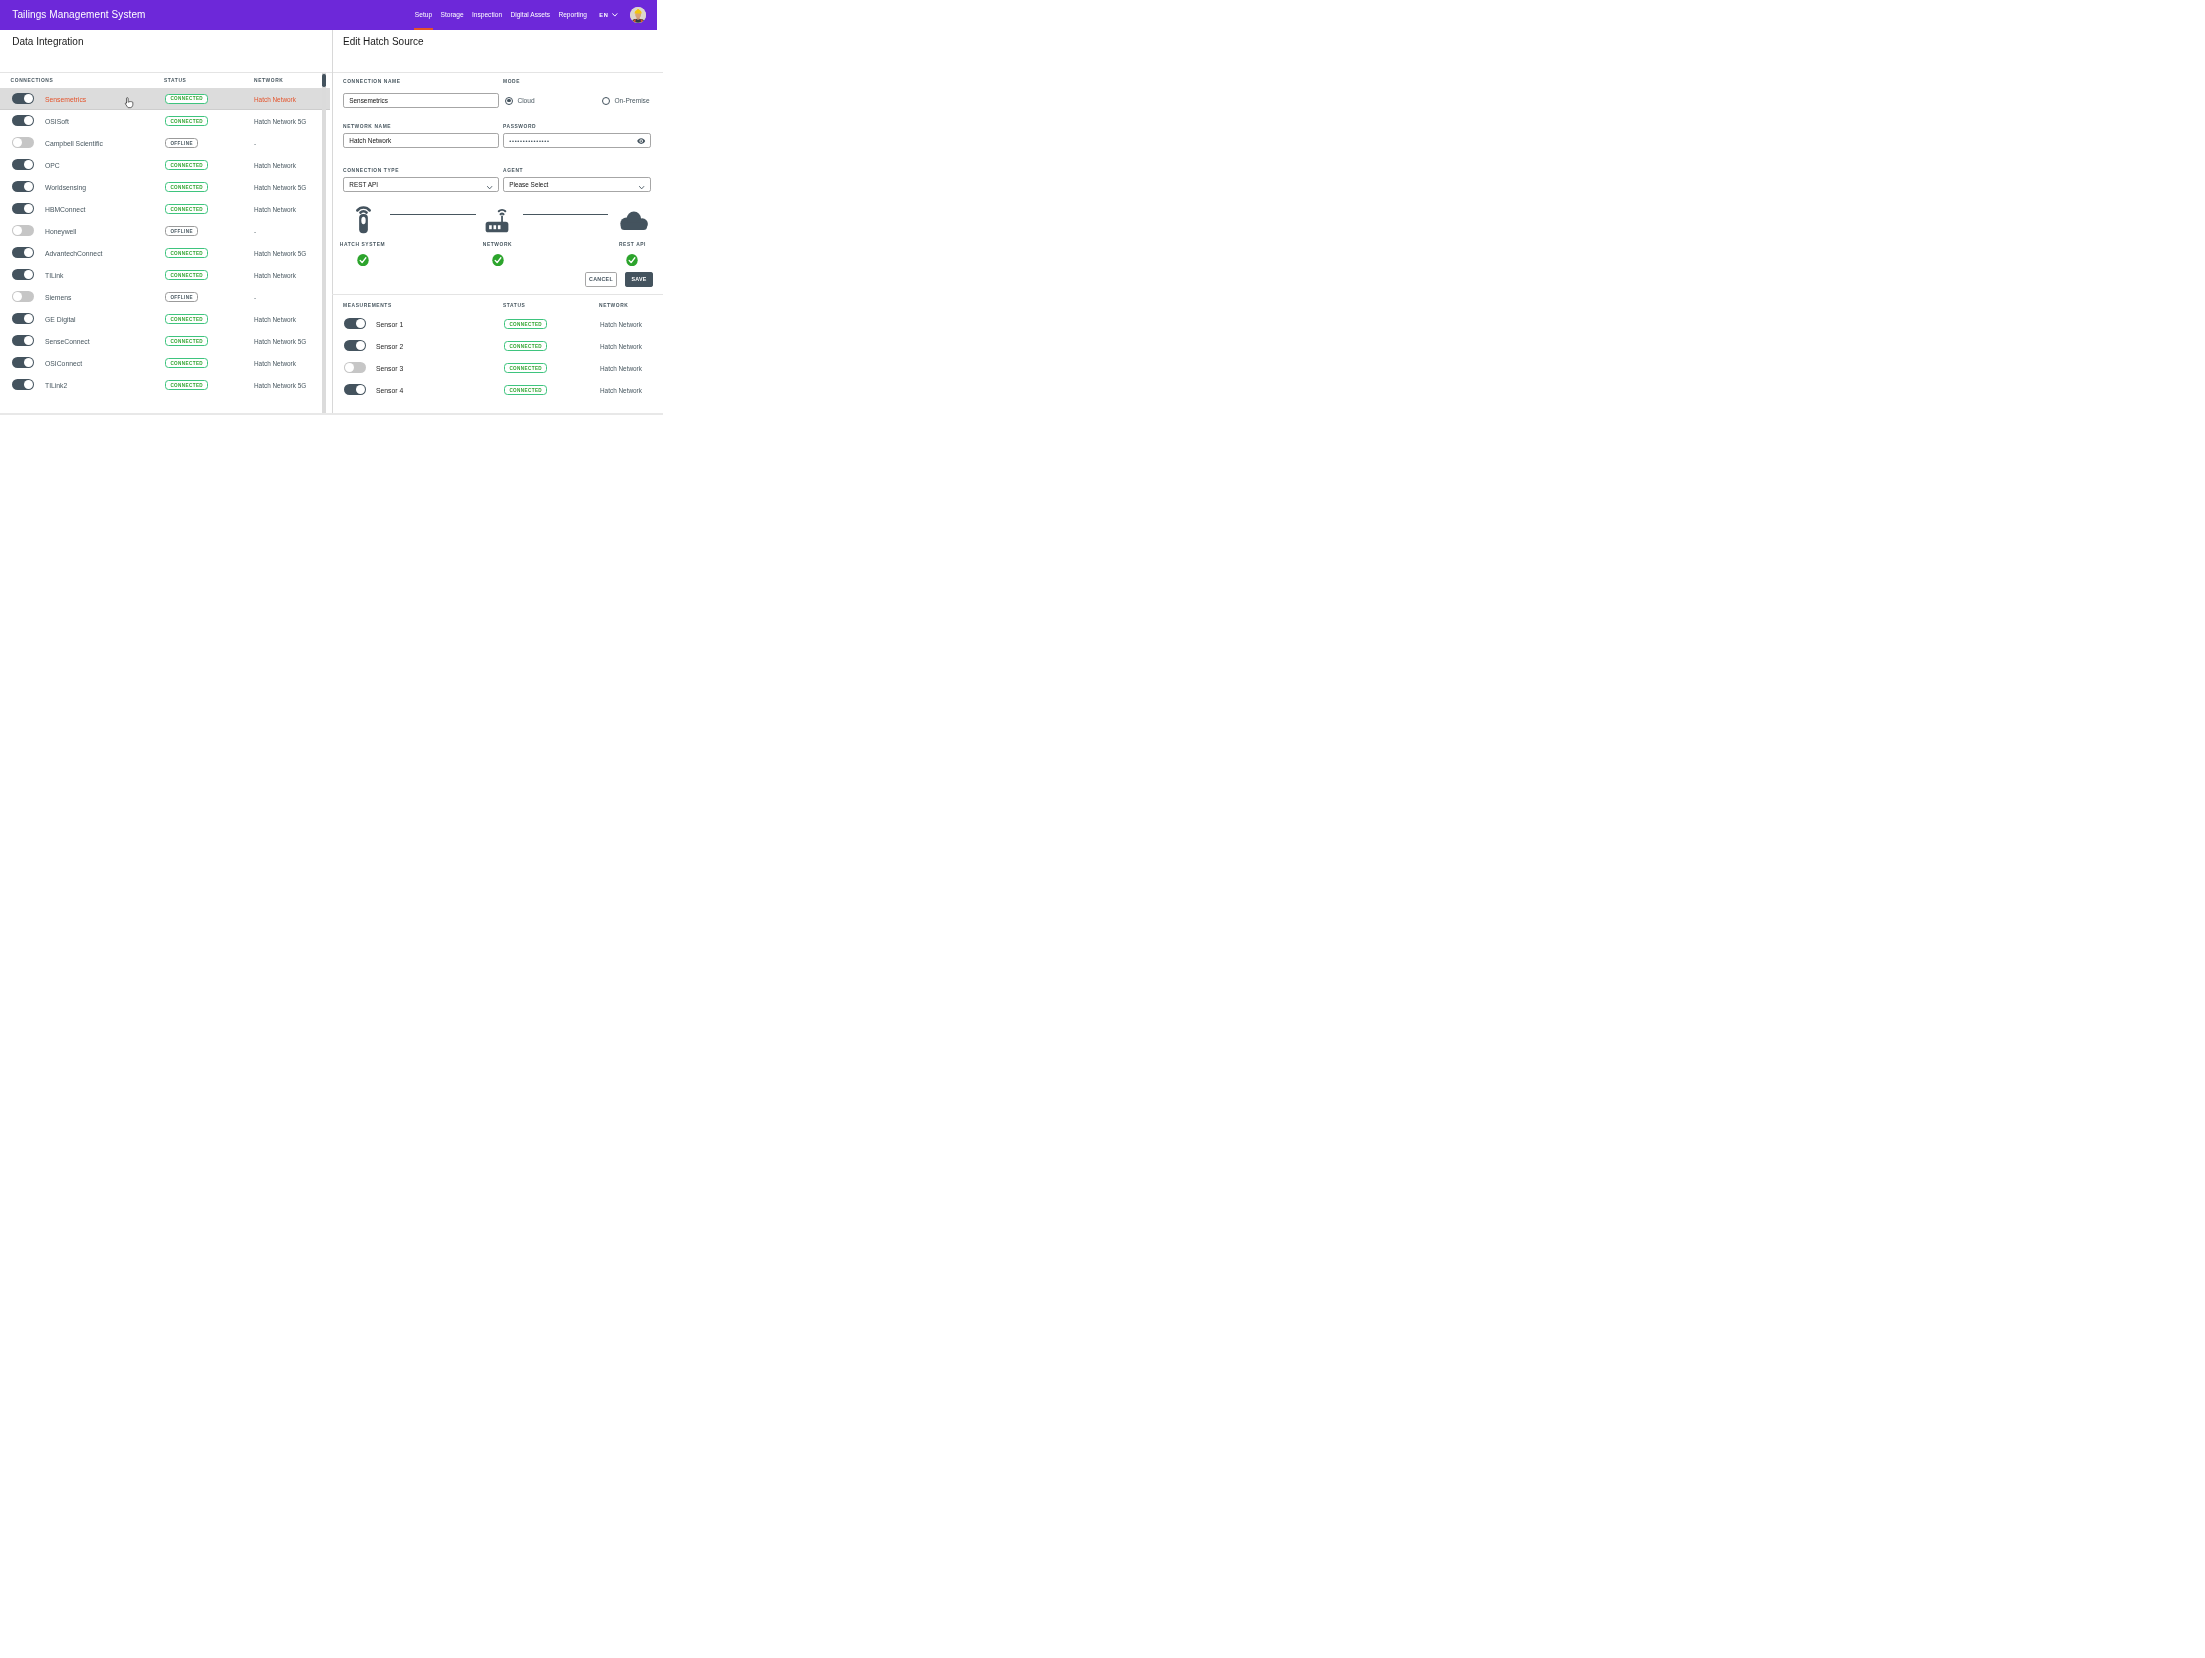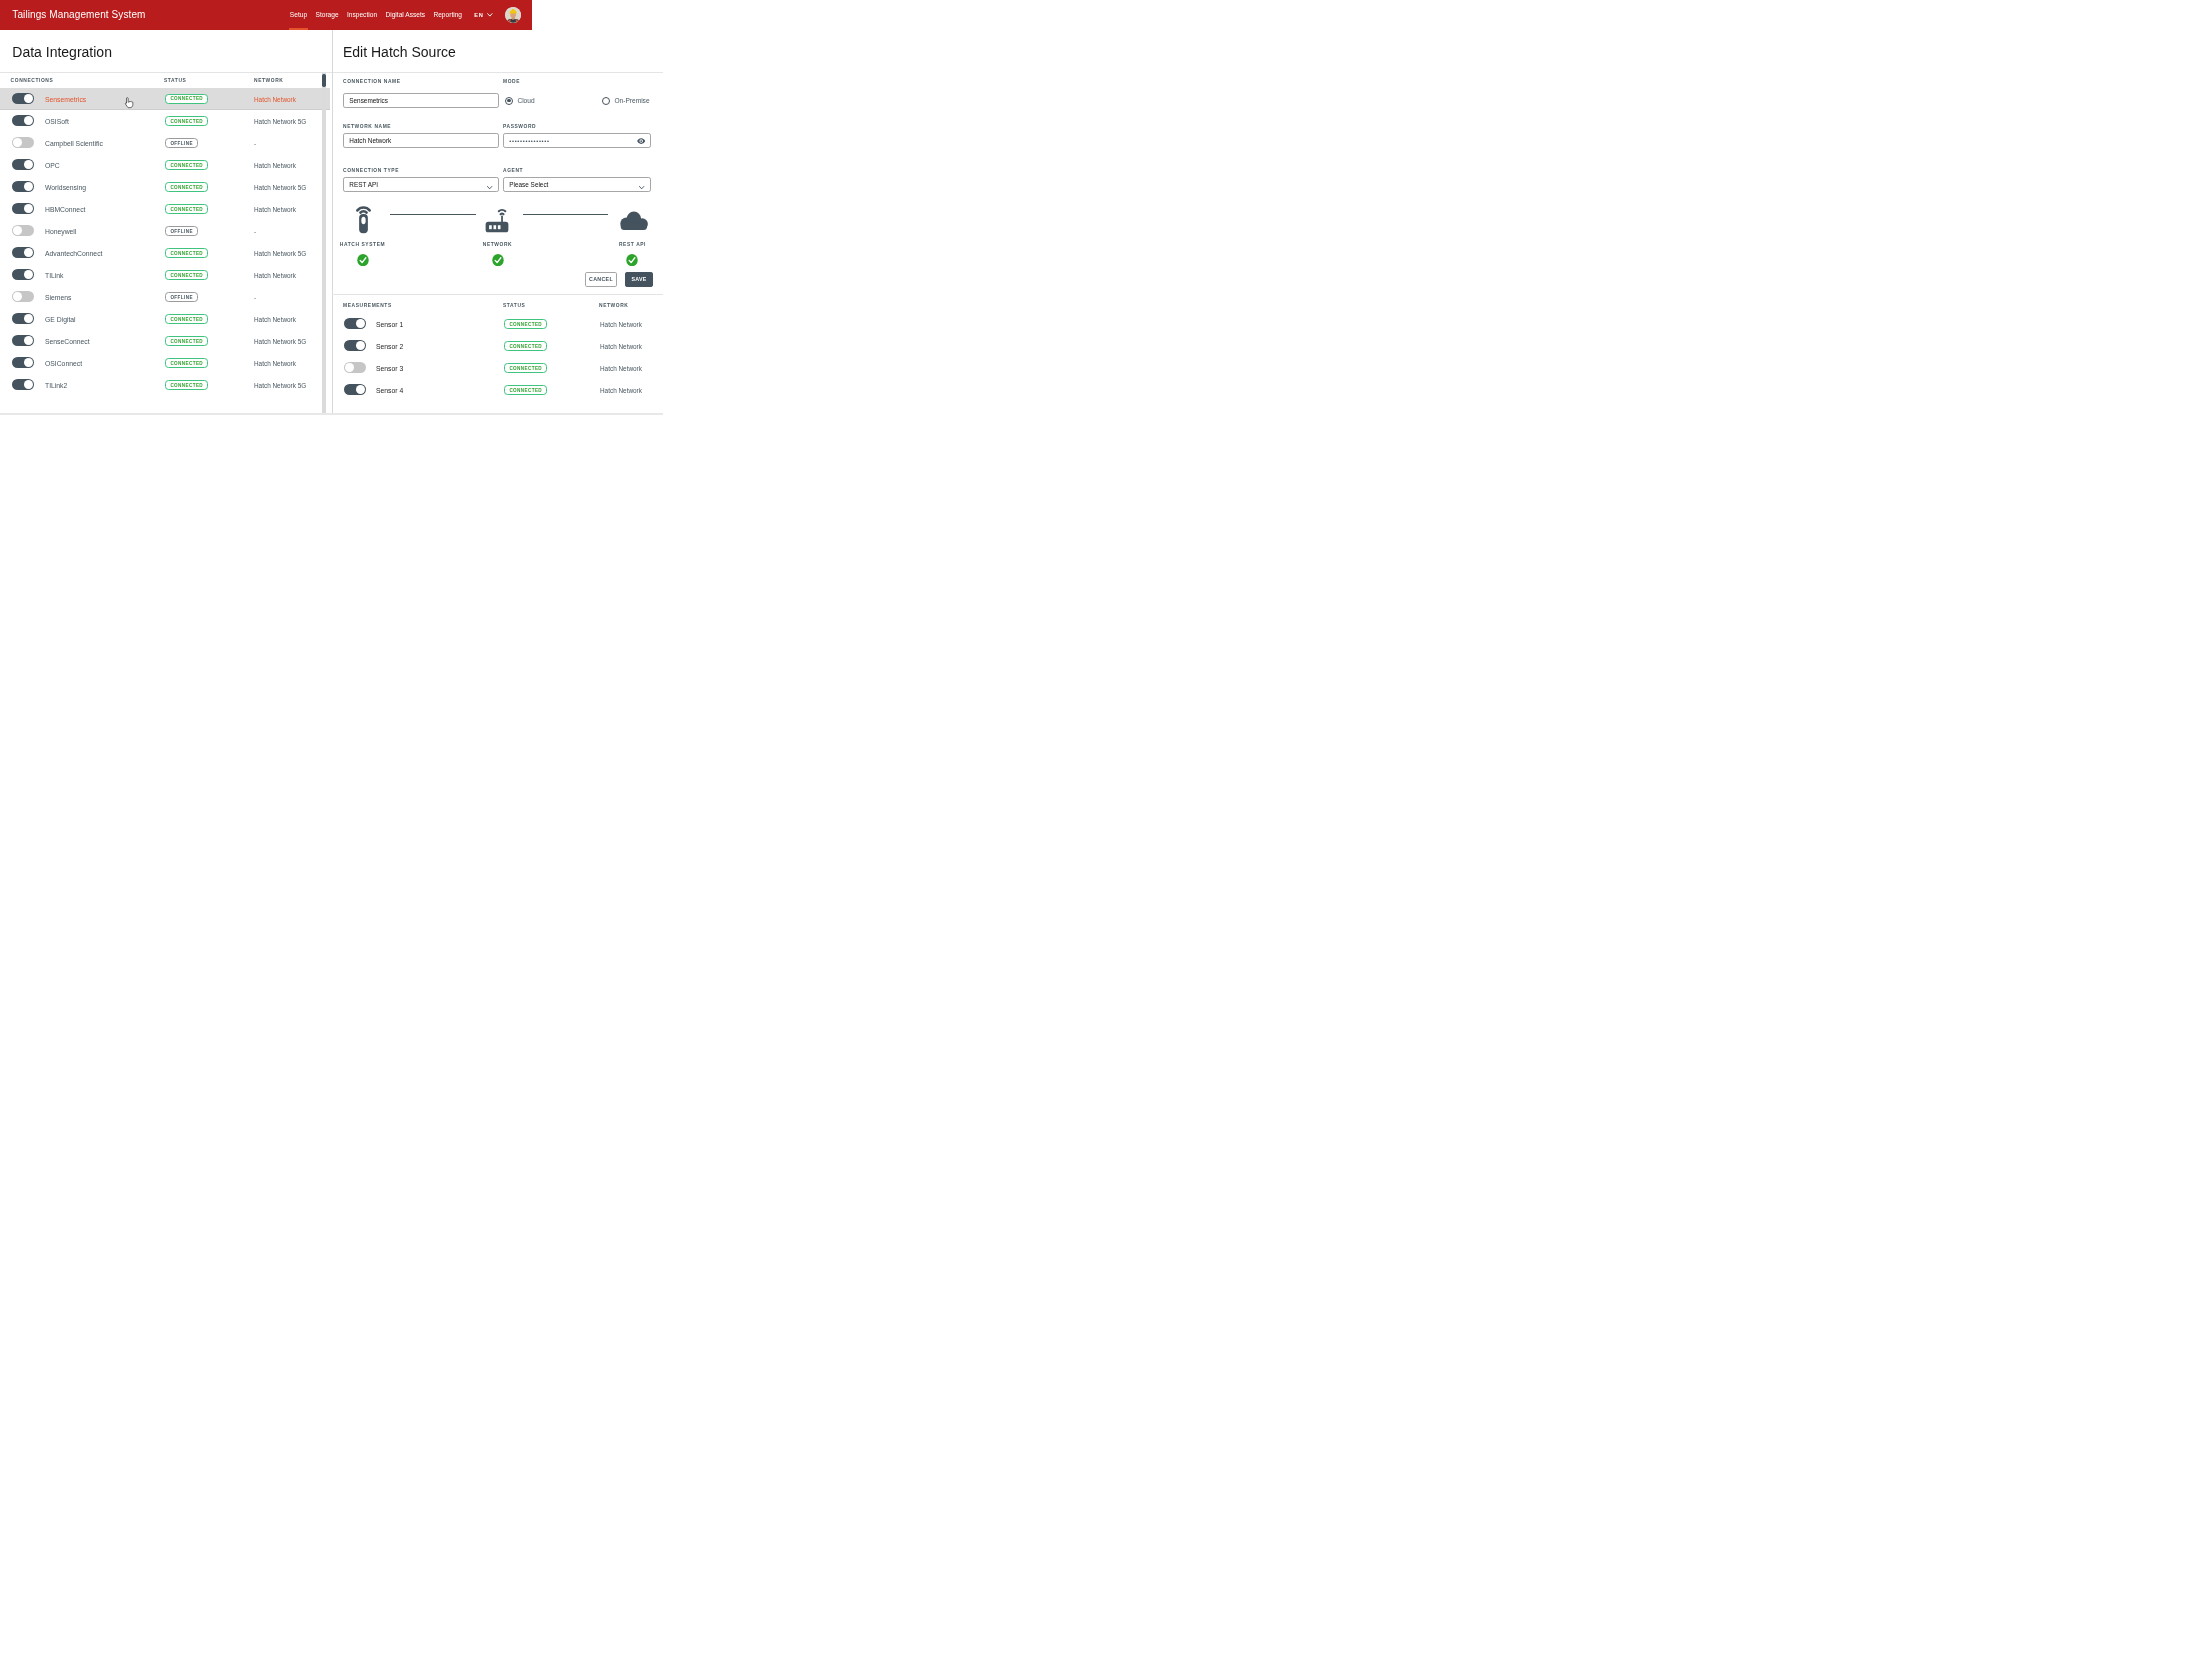--- a/index.html
+++ b/index.html
@@ -1,32 +1,32 @@
 <!DOCTYPE html>
 <html style="font-size:7px"><head>
 <meta charset="utf-8">
 <style>
   * { margin:0; padding:0; box-sizing:border-box; }
   html,body { width:663px; height:415px; }
   body { position:relative; background:#fff; font-family:"Liberation Sans", sans-serif; overflow:hidden; color:#47565F; }
 
   
-  .header { position:absolute; top:0; left:0; width:532px; height:29.6px; background:#b91c1c; z-index:5; }
+  .header { position:absolute; top:0; left:0; width:657px; height:29.6px; background:#6d28d9; z-index:5; }
   .header-title { position:absolute; left:12.3px; top:0; height:29.6px; display:flex; align-items:center;
                   color:#fff; font-size:10px; font-weight:300; letter-spacing:0.1px; }
   .nav { position:absolute; right:10.6px; top:0; height:29.6px; display:flex; align-items:center; }
   .nav-item { position:relative; height:29.6px; display:flex; align-items:center; margin-left:8.4px;
               color:#fff; font-size:6.6px; cursor:pointer; }
   .nav-item.active::after { content:""; position:absolute; left:-1.3px; right:-1.3px; bottom:0; height:1.8px; background:#E4532B; }
   .lang { display:flex; align-items:center; margin-left:12.3px; color:#fff; font-size:5.7px; font-weight:700; letter-spacing:0.7px; cursor:pointer; }
   .lang svg { margin-left:3.5px; }
   .avatar { width:16.3px; height:16.3px; border-radius:50%; margin-left:12.3px; overflow:hidden; background:#E9E2D8; cursor:pointer; }
 
   
-  .panel-title { position:absolute; top:34px; height:36px; display:flex; align-items:center; font-size:14px; color:#191919; }
+  .panel-title { position:absolute; top:23px; height:36px; display:flex; align-items:center; font-size:10px; color:#191919; }
   .panel-title.left { left:12.3px; }
   .panel-title.right { left:343px; }
   .h-divider { position:absolute; top:72px; left:0; width:663px; height:0.4px; background:#E4E4E4; }
   .v-divider { position:absolute; top:29.6px; bottom:0; left:332px; width:0.4px; background:#D8D8D8; }
   .bottom-bar { position:absolute; left:0; right:0; bottom:0; height:1.8px; background:#E8E8E8; }
 
   .col-label { position:absolute; font-size:4.9px; font-weight:700; letter-spacing:0.6px; color:#47565F; }
 
   
   .rows { position:absolute; top:88px; left:0; width:330px; }

